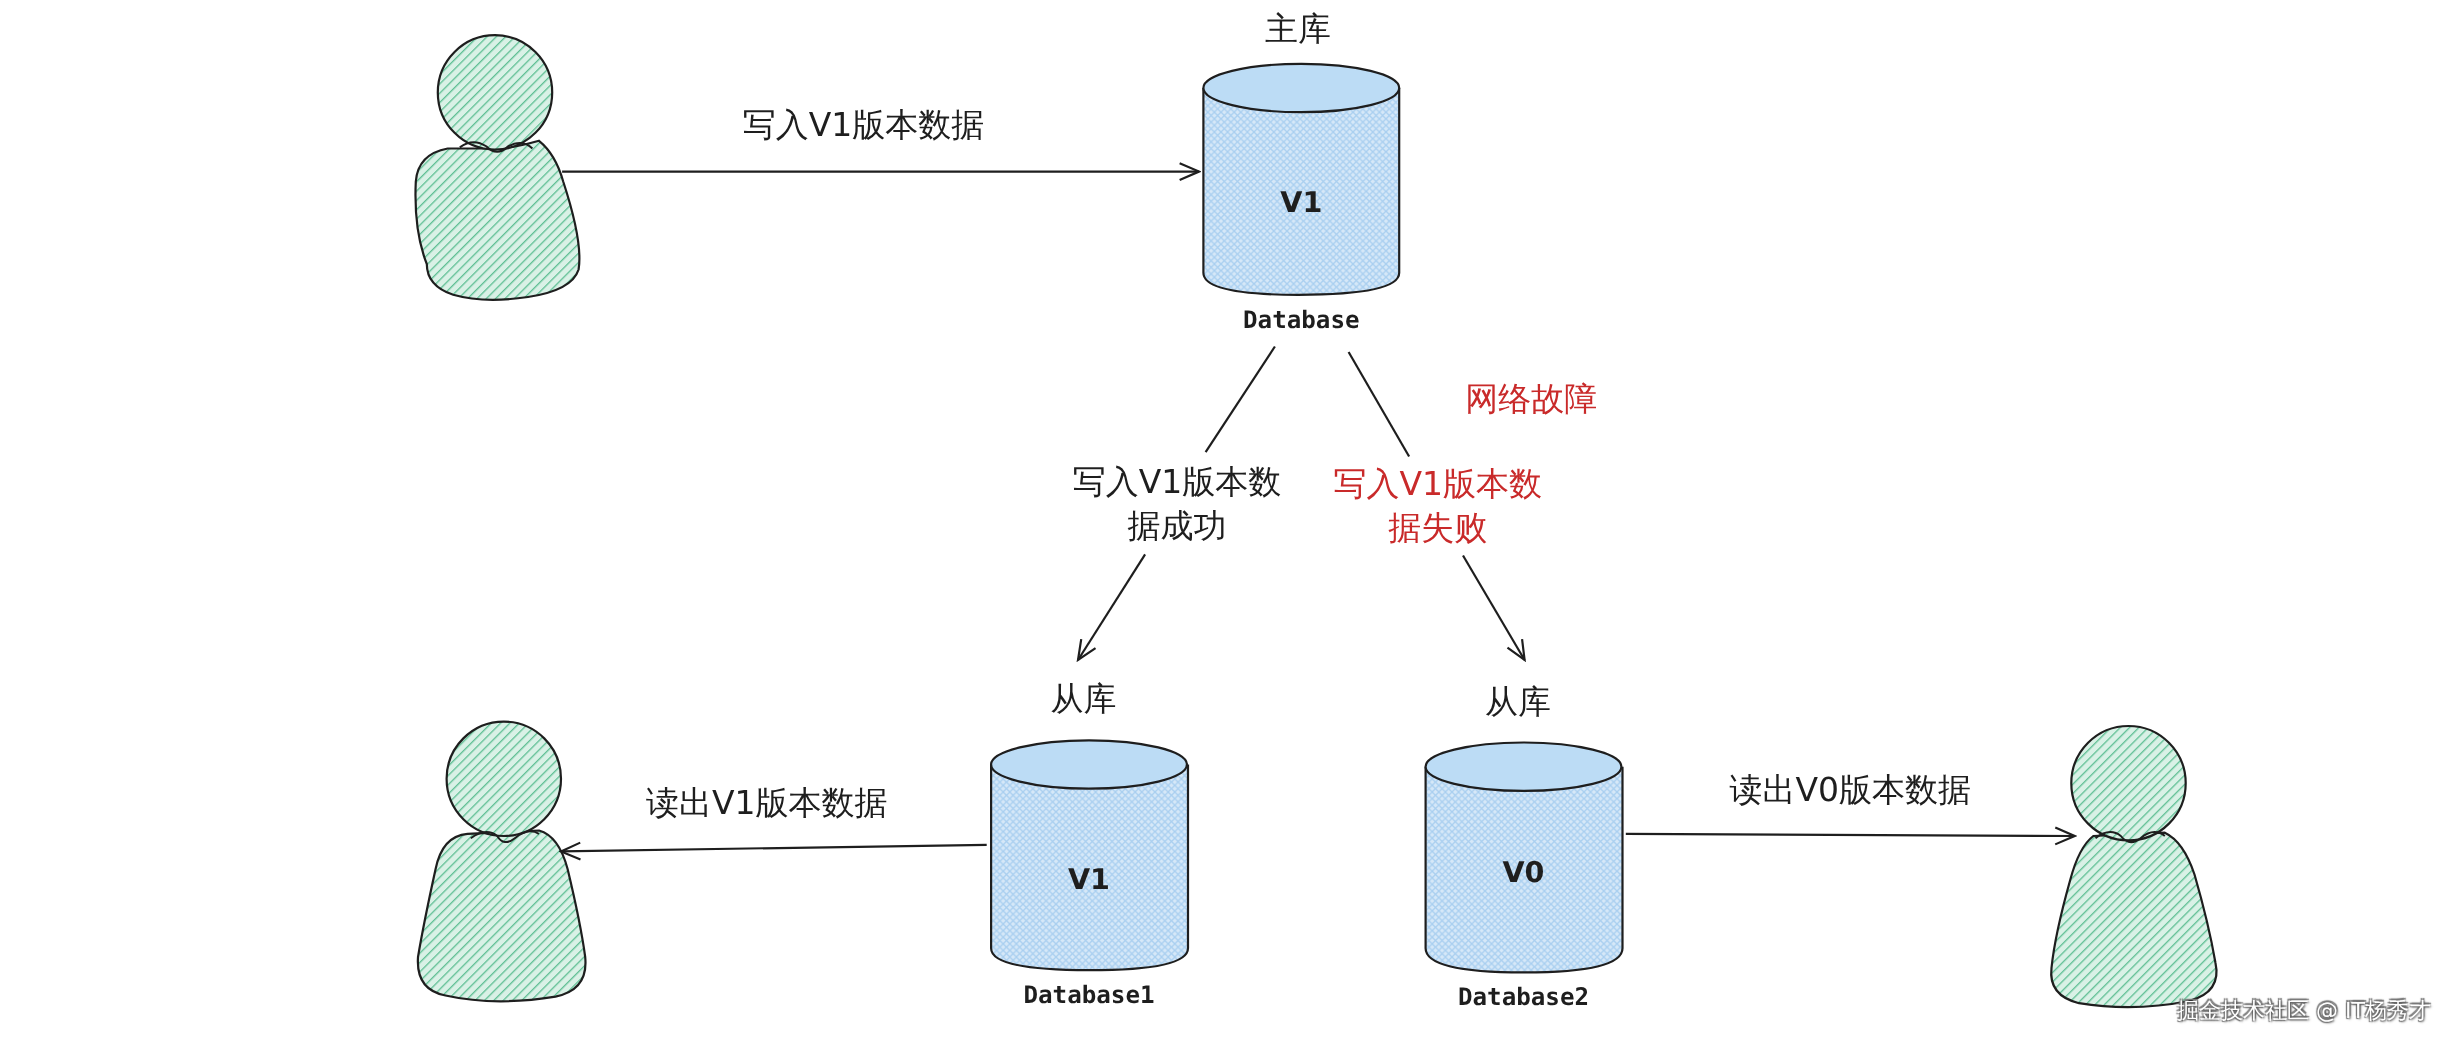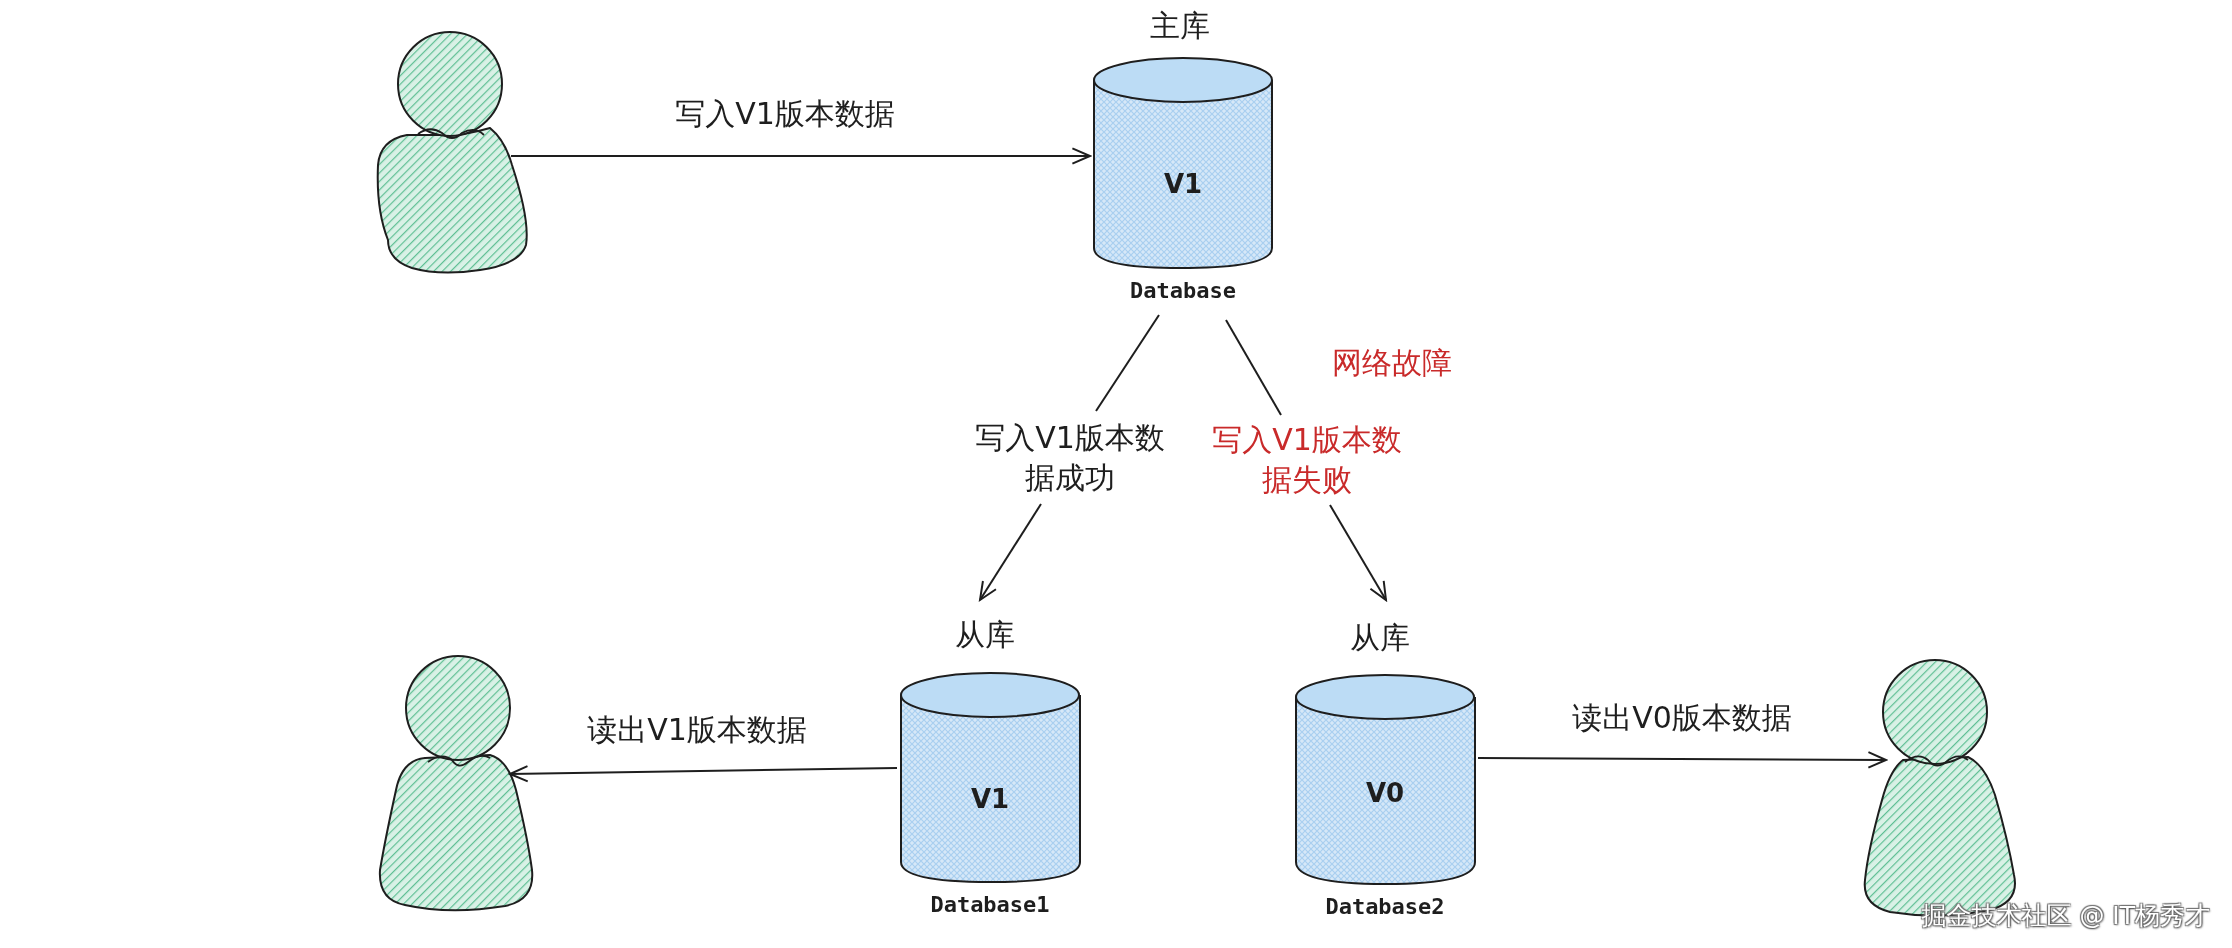--- a/index.html
+++ b/index.html
@@ -3,21 +3,21 @@
 <meta charset="utf-8">
 <style>
   html, body { margin: 0; padding: 0; background: #ffffff; }
   body { width: 2232px; height: 948px; position: relative; overflow: hidden;
          font-family: "DejaVu Sans", sans-serif; }
   svg#diagram { position: absolute; left: 0; top: 0; }
   .lbl { font-family: "DejaVu Sans", sans-serif; fill: #1e1e1e; }
   .lbl-red { fill: #c92a2a; }
   .db-name { font-family: "DejaVu Sans Mono", monospace; font-weight: bold; fill: #1e1e1e; }
   .db-ver { font-family: "DejaVu Sans", sans-serif; font-weight: bold; fill: #1e1e1e; }
-  .watermark { position: absolute; right: 22px; bottom: 16px; font-size: 25px;
+  .watermark { position: absolute; right: 22px; bottom: 16px; font-size: 20px;
                color: #ffffff; font-family: "DejaVu Sans", sans-serif;
                text-shadow: 1px 1px 2px #555, -1px -1px 1px #777, 1px -1px 1px #777, -1px 1px 1px #777; }
 </style>
 </head>
 <body>
 
 <svg id="diagram" width="2232" height="948" viewBox="0 0 2232 948">
   <defs>
     <pattern id="hatch-green" width="6" height="6" patternUnits="userSpaceOnUse" patternTransform="rotate(45)">
       <rect width="6" height="6" fill="#d9f1e6"></rect>

